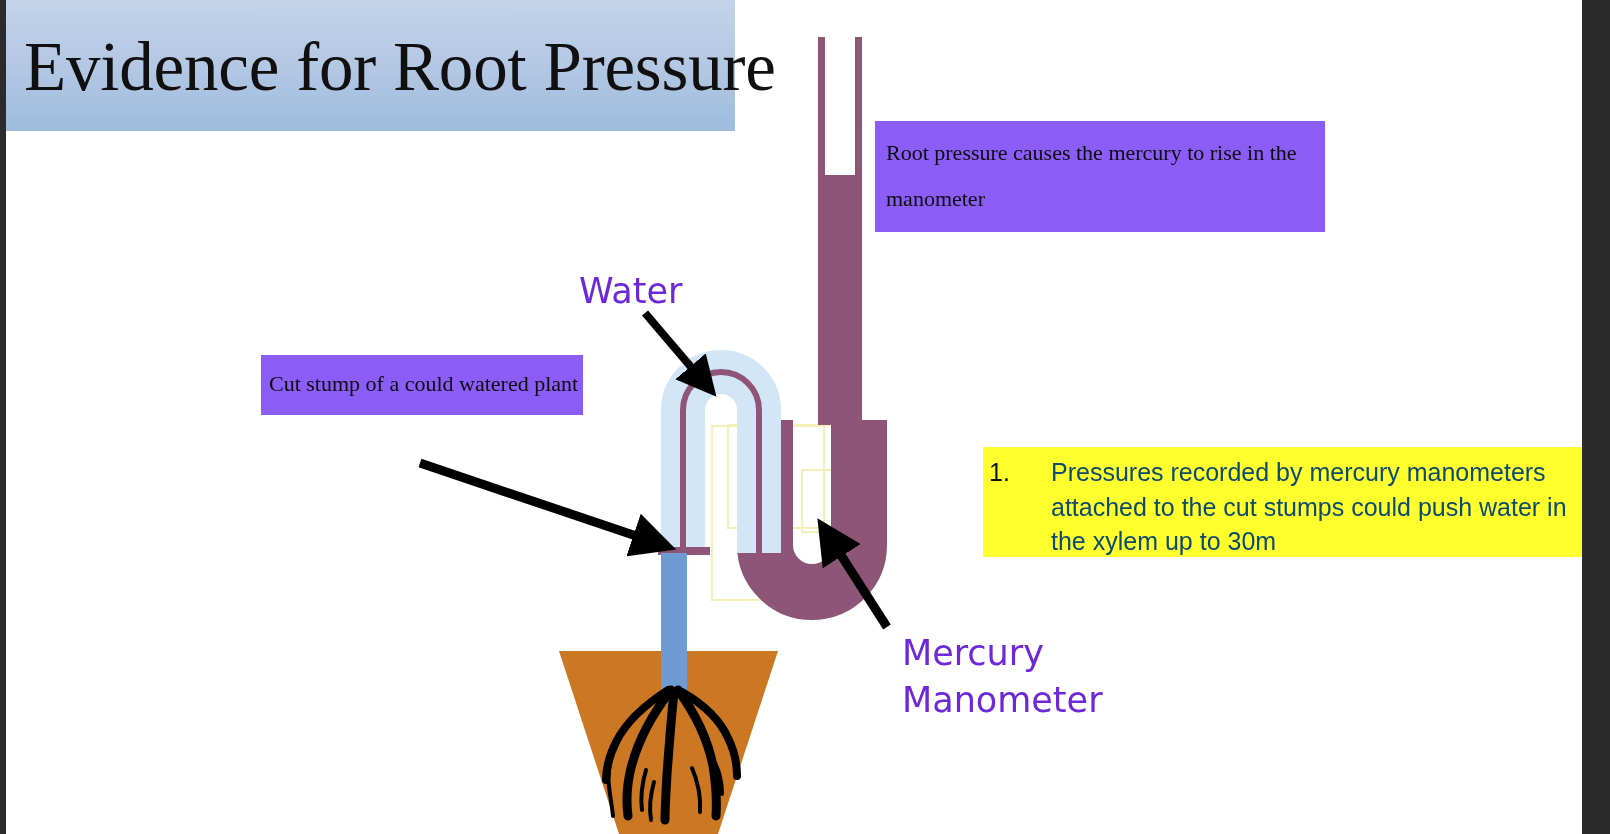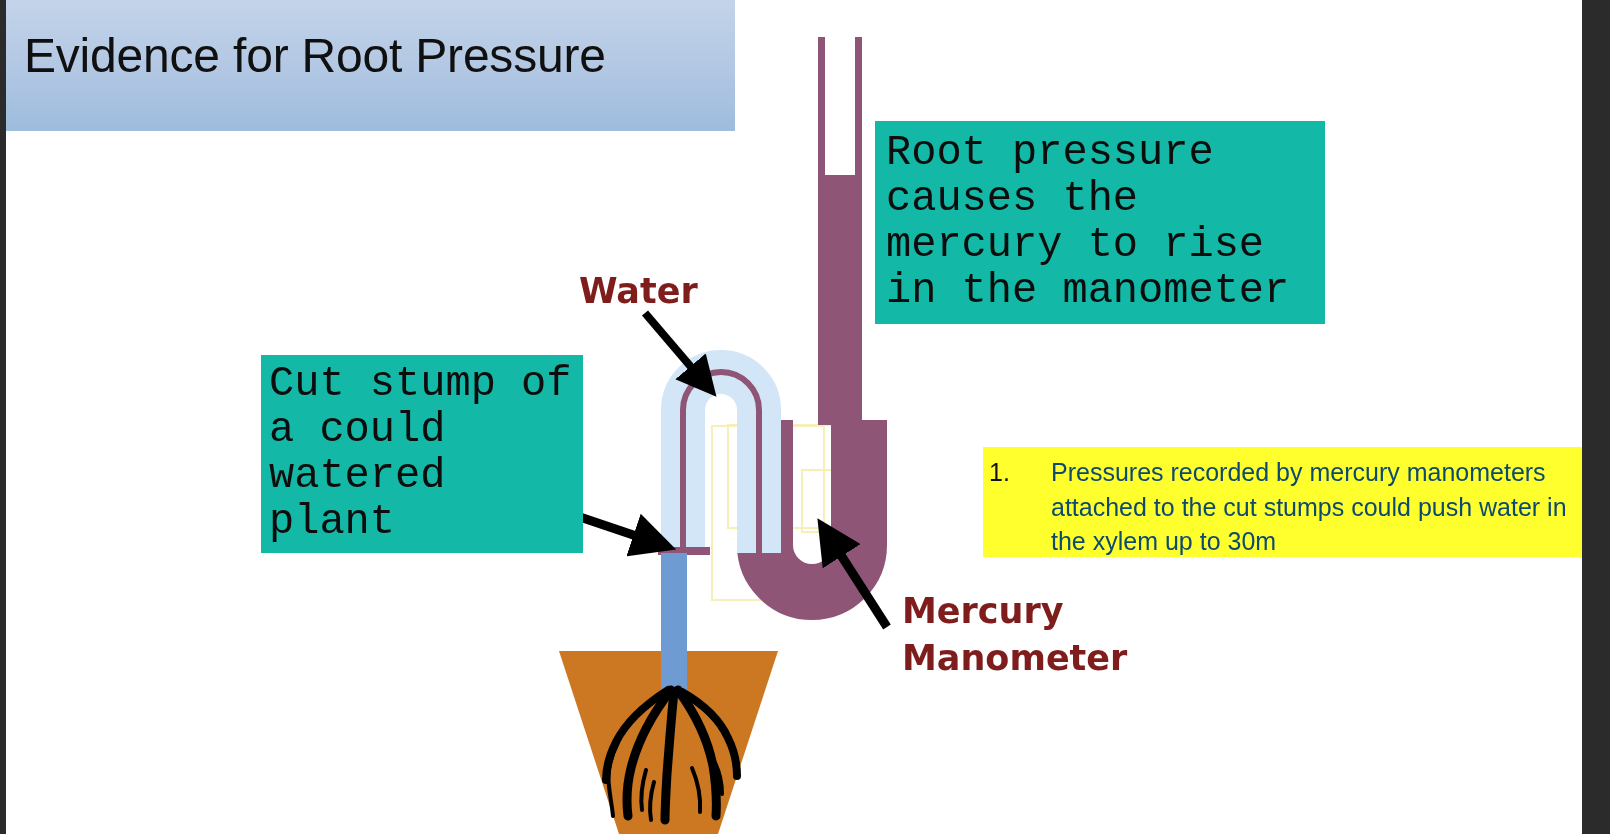--- a/index.html
+++ b/index.html
@@ -34,35 +34,35 @@
     left: 0px;
     top: 0px;
     width: 729px;
     height: 131px;
     background: linear-gradient(180deg, #c3d4ea 0%, #b5c9e4 45%, #9ebcdd 100%);
   }
   #title-text {
     position: absolute;
     left: 18px;
     top: 28px;
-    font-size: 48px;
+    font-size: 69px;
     color: #101010;
     letter-spacing: -0.2px;
     white-space: nowrap;
-    font-family: Liberation Sans, sans-serif;
+    font-family: Liberation Serif, serif;
   }
 
   
   .callout {
     position: absolute;
-    background: #14b8a6;
+    background: #8b5cf6;
     color: #0d0d0d;
-    font-size: 42px;
+    font-size: 22px;
     line-height: 46px;
-    font-family: Liberation Mono, monospace;
+    font-family: Liberation Serif, serif;
   }
   #callout-root-pressure {
     left: 869px;
     top: 121px;
     width: 450px;
     padding: 9px 0 10px 11px;
     box-sizing: border-box;
   }
   #callout-cut-stump {
     left: 255px;
@@ -96,29 +96,28 @@
   }
   #note-yellow .body {
     font-size: 25px;
     line-height: 34.5px;
     color: #0c4a6e;
   }
 
   
   .diagram-label {
     position: absolute;
-    color: #7f1d1d;
+    color: #6d28d9;
     font-size: 35px;
     line-height: 47px;
     font-family: "DejaVu Sans", sans-serif;
     white-space: pre-line;
-    font-weight: bold;
   }
   #label-water { left: 573px; top: 268px; }
-  #label-mercury-manometer { left: 896px; top: 588px; }
+  #label-mercury-manometer { left: 896px; top: 630px; }
 
   
   #diagram-svg {
     position: absolute;
     left: 0;
     top: 0;
     width: 1576px;
     height: 834px;
     pointer-events: none;
   }

